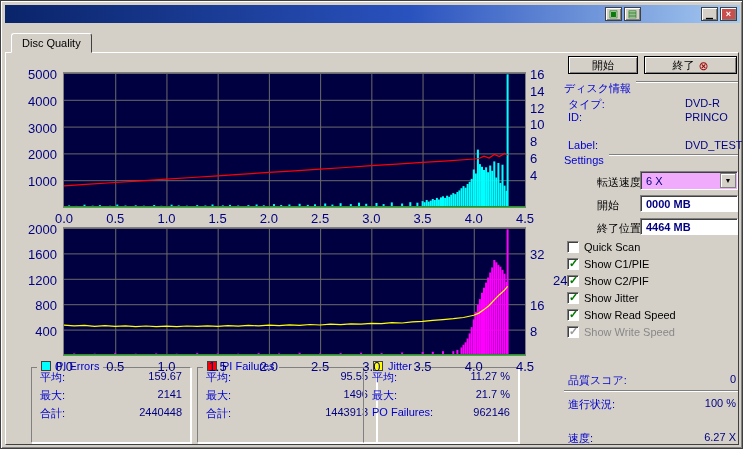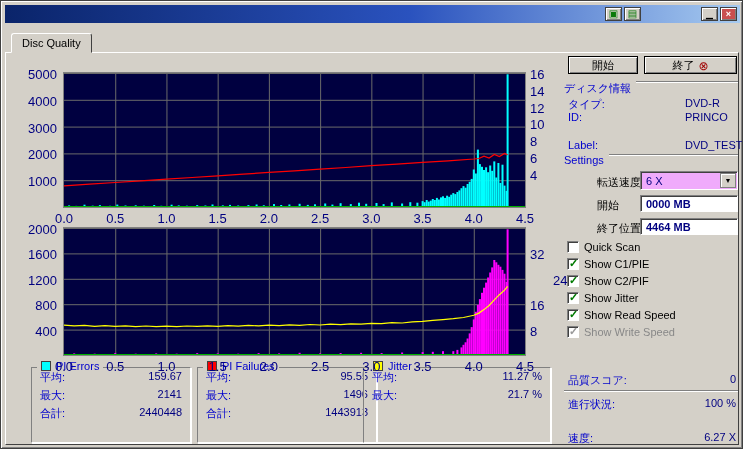--- a/index.html
+++ b/index.html
@@ -51,21 +51,21 @@
   .cb .chk{display:none;font-style:normal;color:#007a00;font-size:11px;font-weight:bold;position:absolute;left:1px;top:-2px;}
   .cb .box.on .chk{display:block;}
   .cb.dis .cbl{color:#888;}
   .cb.dis .chk{color:#9a9a9a;}
   .sep{position:absolute;left:563px;top:389px;width:174px;height:2px;border-top:1px solid #808080;border-bottom:1px solid #fff;z-index:4;}
   
   .statbox{position:absolute;top:366px;height:76px;border:1px solid;border-color:#808080 #fff #fff #808080;
     box-shadow:1px 1px 0 #fff, inset 1px 1px 0 #d4d0c8;z-index:4;}
   #stat0{left:30px;width:160px;}
   #stat1{left:196px;width:180px;}
-  #stat2{left:362px;width:188px;}
+  #stat2{left:362px;width:156px;}
   .stathead{position:absolute;top:-8px;left:5px;background:#d4d0c8;padding:0 4px;display:flex;align-items:center;gap:5px;color:#0000cc;}
   .swatch{width:10px;height:10px;border:1px solid #404040;}
   .srow{display:flex;justify-content:space-between;padding:2px 8px 1px 8px;}
   .srow:first-of-type{margin-top:9px;}
   .srow .lab{color:#0000cc;}
   .srow .val{color:#000080;}
 </style>
 </head>
 <body>
 
@@ -357,20 +357,24 @@
       <span>Jitter</span>
     </div>
     <div class="srow">
         <span class="lab">平均:</span>
         <span class="val">11.27 %</span>
       </div>
     <div class="srow">
         <span class="lab">最大:</span>
         <span class="val">21.7 %</span>
       </div>
+    <div class="srow">
+        <span class="lab">PO Failures:</span>
+        <span class="val">962146</span>
+      </div>
   </div>
 
 <span class="tick c" style="top: 210px; left: 63px;">0.0</span>
     <span class="tick c" style="top: 210px; left: 114.222px;">0.5</span>
     <span class="tick c" style="top: 210px; left: 165.444px;">1.0</span>
     <span class="tick c" style="top: 210px; left: 216.667px;">1.5</span>
     <span class="tick c" style="top: 210px; left: 267.889px;">2.0</span>
     <span class="tick c" style="top: 210px; left: 319.111px;">2.5</span>
     <span class="tick c" style="top: 210px; left: 370.333px;">3.0</span>
     <span class="tick c" style="top: 210px; left: 421.556px;">3.5</span>

